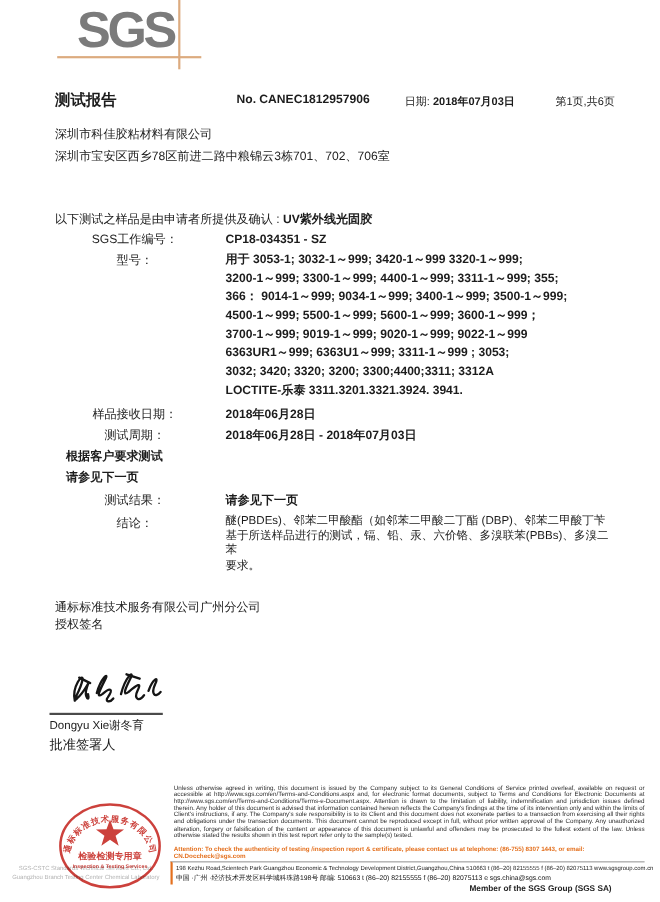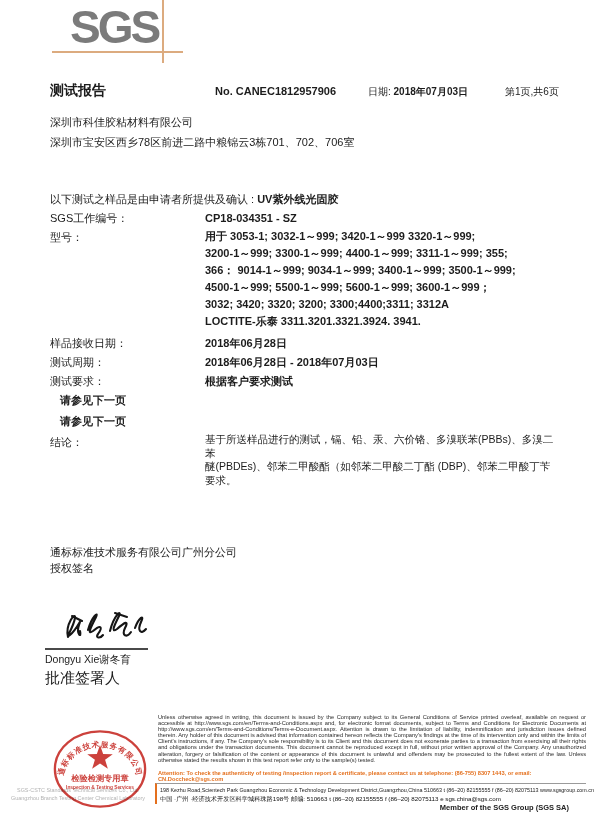--- a/index.html
+++ b/index.html
@@ -15,43 +15,43 @@
   .doc-title{position:absolute;left:50px;top:82px;font-size:14px;font-weight:bold;}
   .report-no{position:absolute;left:215px;top:85px;font-size:11px;font-weight:bold;}
   .date-line{position:absolute;left:368px;top:85px;font-size:10px;}
   .page-info{position:absolute;left:505px;top:85px;font-size:10px;}
   
   .applicant{position:absolute;left:50px;top:112px;font-size:11px;line-height:20px;}
   .sample-statement{position:absolute;left:50px;top:192px;font-size:11px;}
   
   .info{position:absolute;left:50px;top:209px;width:505px;font-size:11px;}
   .row{display:flex;line-height:19px;}
-  .row .lbl{width:145px;flex:none;}
+  .row .lbl{width:145px;flex:none;text-align:center;}
   .row .val{flex:1;margin-left:10px;}
   .model-lines div{line-height:17px;font-weight:bold;}
   .concl-lines div{line-height:13.6px;font-size:10.5px;}
   .row.received{margin-top:4px;}
   .row.result{margin-top:2px;}
   .row.concl{margin-top:2px;}
   
   .signoff{position:absolute;left:50px;top:544px;font-size:11px;line-height:16px;}
   .signature-svg{position:absolute;left:55px;top:604px;}
   .sig-line{position:absolute;left:45px;top:648px;width:103px;height:2px;background:#4a4a4a;}
   .signer-name{position:absolute;left:45px;top:653px;font-size:10.5px;text-align:center;}
-  .signer-role{position:absolute;left:45px;top:669px;font-size:15px;}
+  .signer-role{position:absolute;left:45px;top:669px;font-size:12px;}
   
   .legal{position:absolute;left:158px;top:714px;width:428px;font-size:5.7px;
          line-height:6.1px;text-align:justify;color:#2b2b2b;}
   .attention{position:absolute;left:158px;top:770px;width:428px;font-size:5.7px;
              line-height:6.2px;font-weight:bold;color:#e4701e;}
   .addr-block{position:absolute;left:155px;top:783px;width:431px;border-top:1px solid #9a9a9a;
               border-left:2px solid #e4701e;padding:2px 0 0 3px;box-sizing:border-box;}
   .addr-en{font-size:5.4px;color:#222;line-height:8px;white-space:nowrap;}
   .addr-cn{font-size:6.2px;color:#111;line-height:10px;white-space:nowrap;}
-  .member{position:absolute;right:31px;top:803px;font-size:7.5px;font-weight:bold;color:#222;}
+  .member{position:absolute;right:44px;top:803px;font-size:7.5px;font-weight:bold;color:#222;}
   .lab-name{position:absolute;left:2px;top:786px;width:152px;text-align:center;
             font-size:5.4px;line-height:8px;color:#b3b3b3;}
   .stamp{position:absolute;left:52px;top:729px;mix-blend-mode:multiply;opacity:0.92;}
 </style>
 </head>
 <body>
 
 <div class="page">
 
   <div>
@@ -85,53 +85,55 @@
       <div class="val b">CP18-034351 - SZ</div>
     </div>
 
     <div class="row">
       <div class="lbl">型号：</div>
       <div class="val model-lines">
         <div>用于 3053-1; 3032-1～999;  3420-1～999  3320-1～999;</div>
         <div>3200-1～999; 3300-1～999; 4400-1～999; 3311-1～999;  355;</div>
         <div>366：  9014-1～999;  9034-1～999;  3400-1～999;  3500-1～999;</div>
         <div>4500-1～999;   5500-1～999;  5600-1～999;  3600-1～999；</div>
+        <div>3700-1～999;  9019-1～999;   9020-1～999;   9022-1～999</div>
+        <div>6363UR1～999;   6363U1～999;    3311-1～999 ; 3053;</div>
         <div>3032;  3420; 3320;   3200;  3300;4400;3311;  3312A</div>
         <div>LOCTITE-乐泰  3311.3201.3321.3924. 3941.</div>
       </div>
     </div>
 
     <div class="row received">
       <div class="lbl">样品接收日期：</div>
       <div class="val b">2018年06月28日</div>
     </div>
 
     <div class="row">
       <div class="lbl">测试周期：</div>
       <div class="val b">2018年06月28日 - 2018年07月03日</div>
     </div>
 
     <div class="row">
-      <div class="lbl">测试要求：</div>
       <div class="val b">根据客户要求测试</div>
     </div>
 
     <div class="row">
       <div class="val b">请参见下一页</div>
     </div>
 
     <div class="row result">
+      <div class="lbl">测试结果：</div>
       <div class="val b">请参见下一页</div>
     </div>
 
     <div class="row concl">
       <div class="lbl">结论：</div>
       <div class="val concl-lines">
+        <div>醚(PBDEs)、邻苯二甲酸酯（如邻苯二甲酸二丁酯 (DBP)、邻苯二甲酸丁苄</div>
         <div>基于所送样品进行的测试，镉、铅、汞、六价铬、多溴联苯(PBBs)、多溴二苯</div>
-        <div>醚(PBDEs)、邻苯二甲酸酯（如邻苯二甲酸二丁酯 (DBP)、邻苯二甲酸丁苄</div>
         <div>要求。</div>
       </div>
     </div>
   </div>
 
   <div class="signoff">
     <div>通标标准技术服务有限公司广州分公司</div>
     <div>授权签名</div>
   </div>
 

